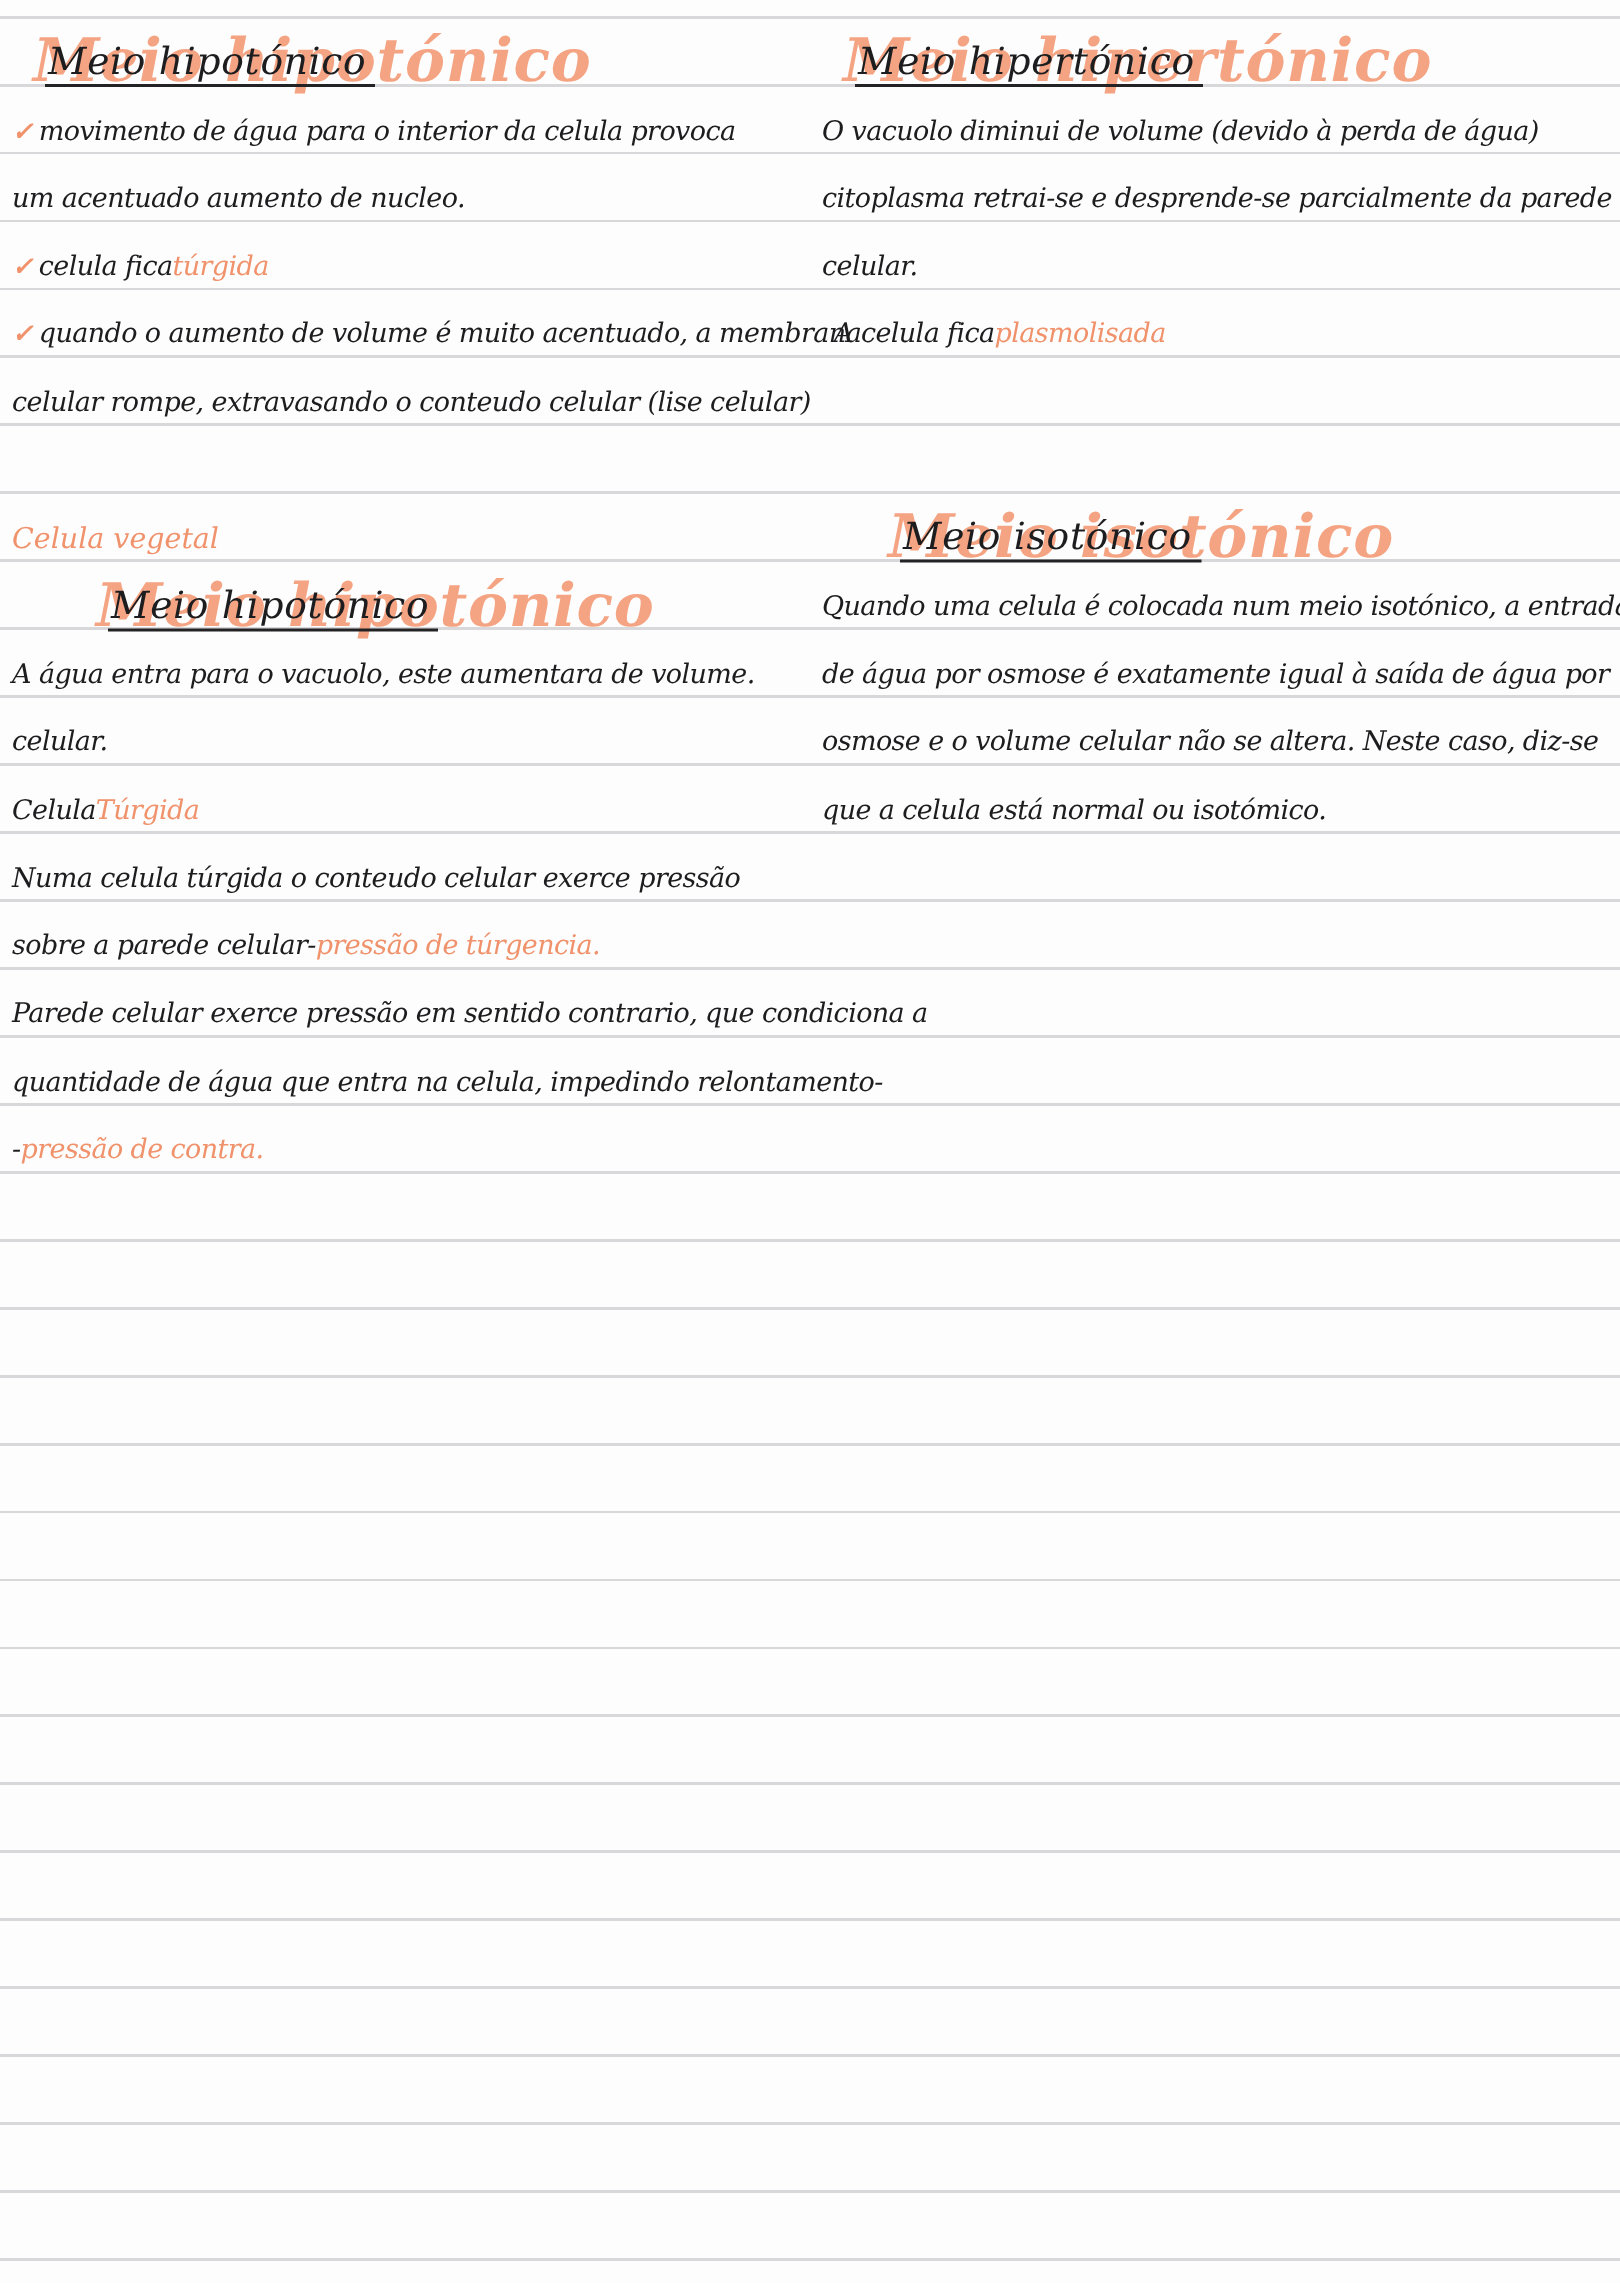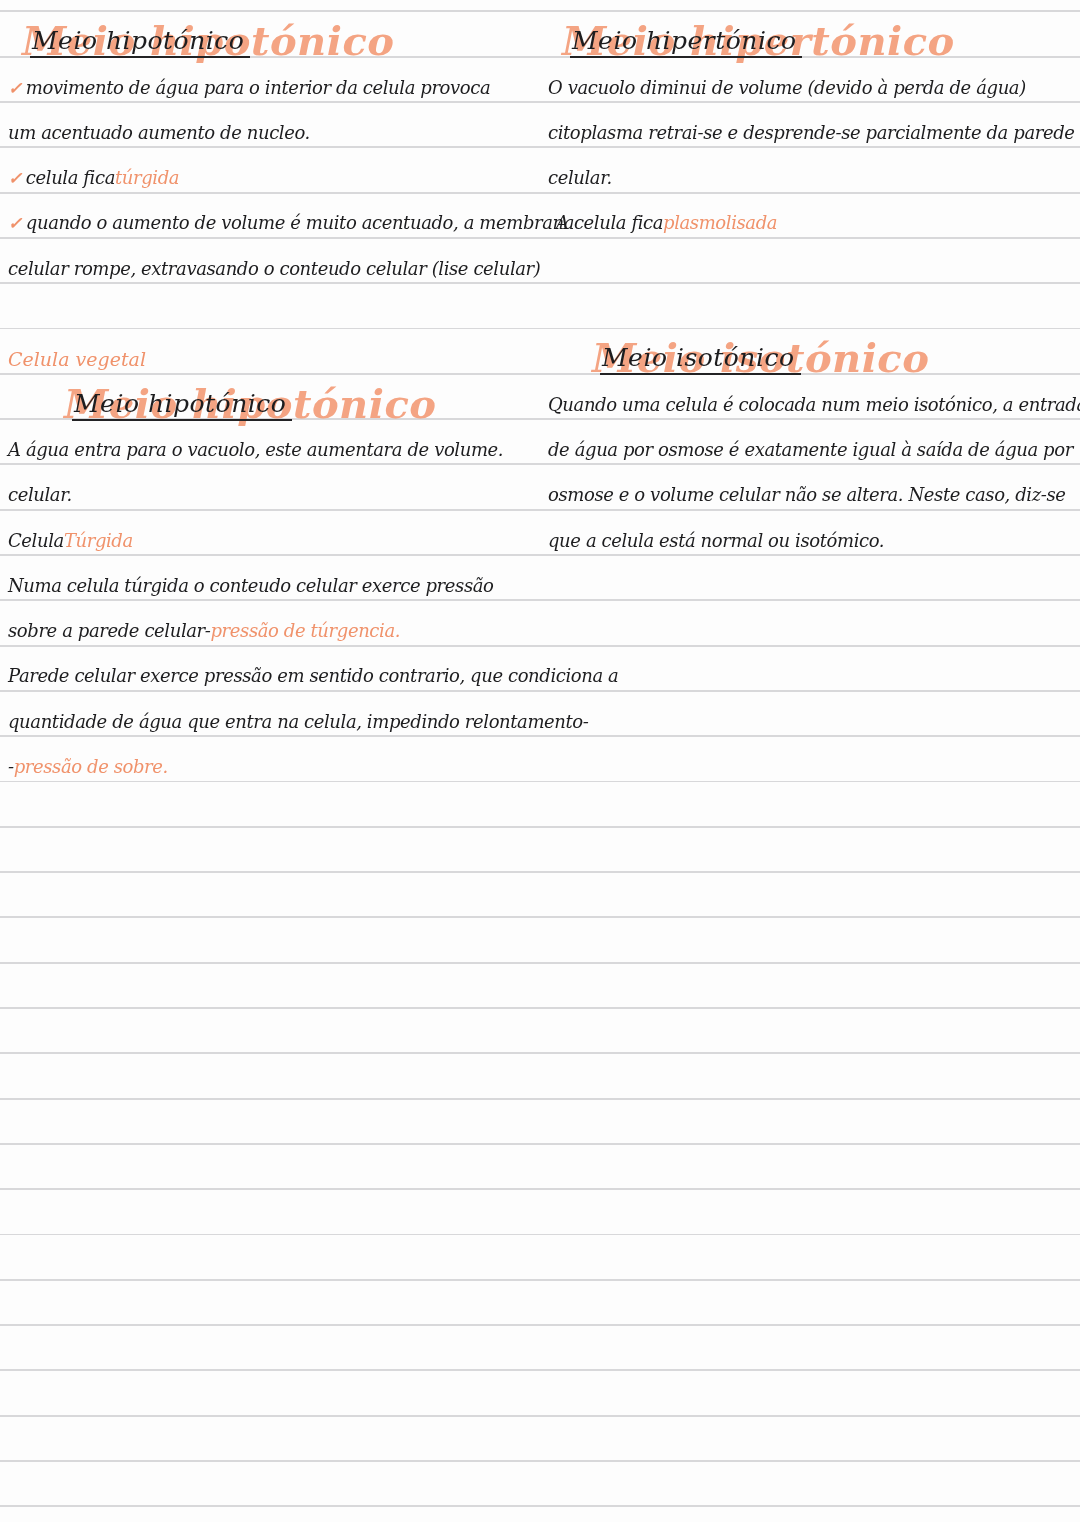--- a/index.html
+++ b/index.html
@@ -160,21 +160,21 @@
       <span class="seg accent">pressão de túrgencia.</span>
     </div>
     <div class="line">
       <span class="seg ink">Parede celular exerce pressão em sentido contrario, que condiciona a</span>
     </div>
     <div class="line">
       <span class="seg ink">quantidade de água que entra na celula, impedindo relontamento-</span>
     </div>
     <div class="line">
       <span class="seg ink">- </span>
-      <span class="seg accent">pressão de sobre.</span>
+      <span class="seg accent">pressão de contra.</span>
     </div>
   </div>
 
   <div class="section" style="left:548px;top:329.1px;width:532px;">
     <div class="heading-row">
       <span class="heading-wrap indent-md">
         <span class="heading-orange">Meio isotónico</span>
         <span class="heading-black">Meio isotónico</span>
       </span>
     </div>

